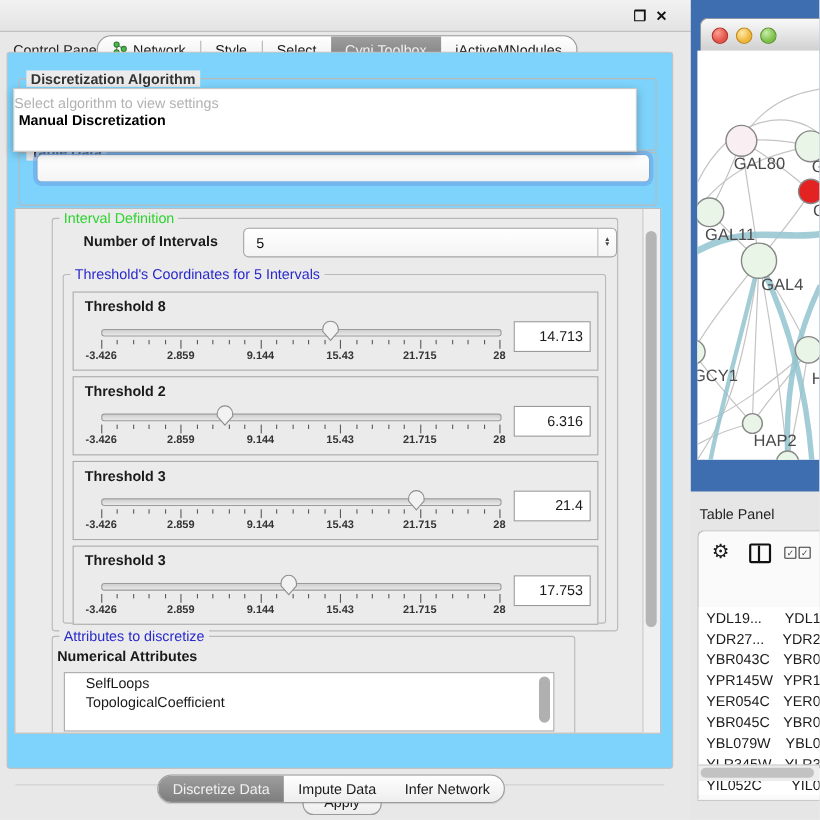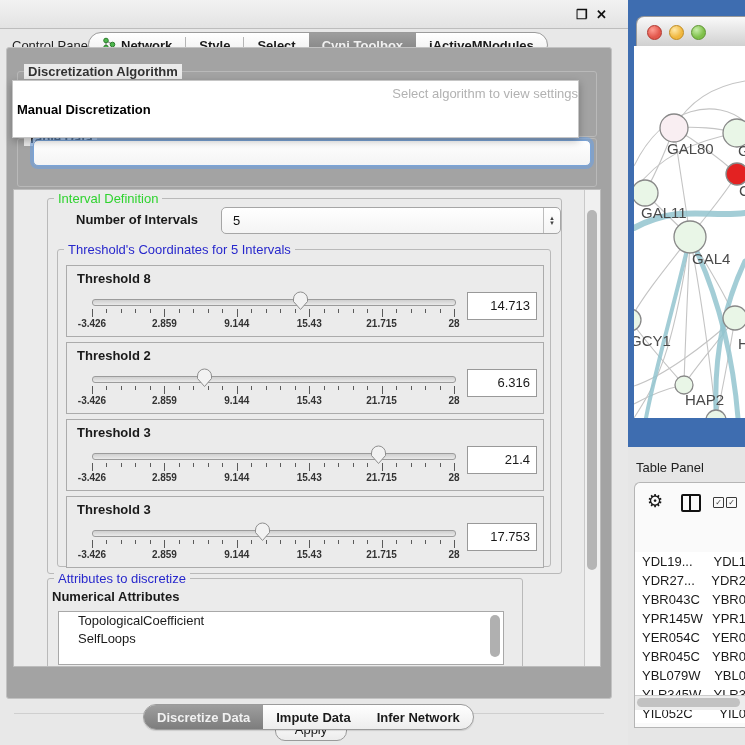--- a/index.html
+++ b/index.html
@@ -10,30 +10,30 @@
 
   
   #cp-header{left:0;top:0;width:628px;height:28px;
     background:linear-gradient(#f2f2f2,#e3e3e3);border-bottom:1px solid #bdbdbd;}
   #cp-title{left:12px;top:10px;font-size:13px;color:#222;margin-top:28px;}
   .win-icon{top:7px;font-size:13px;font-weight:700;color:#111;cursor:default;}
 
   
   .seg-bar{display:flex;height:24px;border:1px solid #9b9b9b;border-radius:13px;
     background:linear-gradient(#ffffff,#ededed);overflow:hidden;
-    box-shadow:0 1px 1px rgba(0,0,0,.12);font-weight:bold;}
+    box-shadow:0 1px 1px rgba(0,0,0,.12);}
   .seg{display:flex;align-items:center;gap:5px;padding:0 13px;font-size:13px;
     color:#1a1a1a;white-space:nowrap;}
   .seg.dark{background:linear-gradient(#9e9e9e,#7d7d7d);color:#f1f1f1;}
   .seg-sep{width:1px;background:#b5b5b5;margin:4px 0;}
   #top-tabs{left:88px;top:32px;}
   #bottom-tabs{left:143px;top:704px;}
 
   
-  #content{left:6px;top:47px;width:604px;height:650px;background:#a3a3a3;
+  #content{left:6px;top:47px;width:604px;height:650px;background:#7dd3fc;
     border:1px solid #c2c2c2;border-radius:3px;}
 
   .group{position:absolute;border:1px solid #b9b9b9;border-radius:3px;}
   .group-label{position:absolute;top:-8px;left:6px;background:#ebebeb;
     padding:0 4px;font-size:13px;}
   .lbl-dark{color:#333;font-weight:700;}
   .lbl-green{color:#2fd32f;}
   .lbl-blue{color:#2828cc;}
 
   .combo{position:absolute;background:linear-gradient(#ffffff,#f4f4f4);
@@ -44,21 +44,21 @@
     display:flex;flex-direction:column;align-items:center;justify-content:center;
     color:#444;font-size:6px;line-height:5px;}
 
   
   #algo-combo{left:26px;top:92px;width:556px;height:24px;border:1px solid #7aa4d8;
     box-shadow:0 0 0 3px rgba(105,160,230,.55);z-index:5;}
 
   
   #algo-popup{left:12px;top:80px;width:565px;height:56px;background:#ffffff;
     border:1px solid #c6c6c6;box-shadow:0 3px 8px rgba(0,0,0,.28);z-index:20;}
-  #algo-popup .hint{position:absolute;top:5px;left:0;right:0;text-align:right;
+  #algo-popup .hint{position:absolute;top:5px;left:0;right:16px;text-align:left;
     font-size:13px;color:#b2b2b2;}
   .popup-item{position:absolute;left:3px;right:3px;height:17px;font-size:13px;
     color:#000;padding-left:1px;}
 
   
   #scrollarea{left:12px;top:188px;width:586px;height:476px;border:1px solid #bcbcbc;
     background:#ebebeb;overflow:hidden;}
   #v-scrollbar{position:absolute;right:0;top:0;width:15px;height:100%;
     background:#f0f0f0;border-left:1px solid #c9c9c9;}
   #v-thumb{position:absolute;left:2px;top:20px;width:10px;height:360px;
@@ -376,22 +376,22 @@
             </div>
           <div class="thr-value">17.753</div>
         </div>
       </div>
     </div>
 
     <div class="group" id="attr-group">
       <span class="group-label lbl-blue">Attributes to discretize</span>
       <span class="abs" id="attr-sub">Numerical Attributes</span>
       <div class="abs" id="attr-list">
+        <div class="attr-item">SelfLoops</div>
         <div class="attr-item">TopologicalCoefficient</div>
-        <div class="attr-item">SelfLoops</div>
         <div id="attr-thumb"></div>
       </div>
     </div>
 
     <div id="v-scrollbar">
       <div id="v-thumb"></div>
     </div>
   </div>
 
   <div class="abs" id="content-sep"></div>

